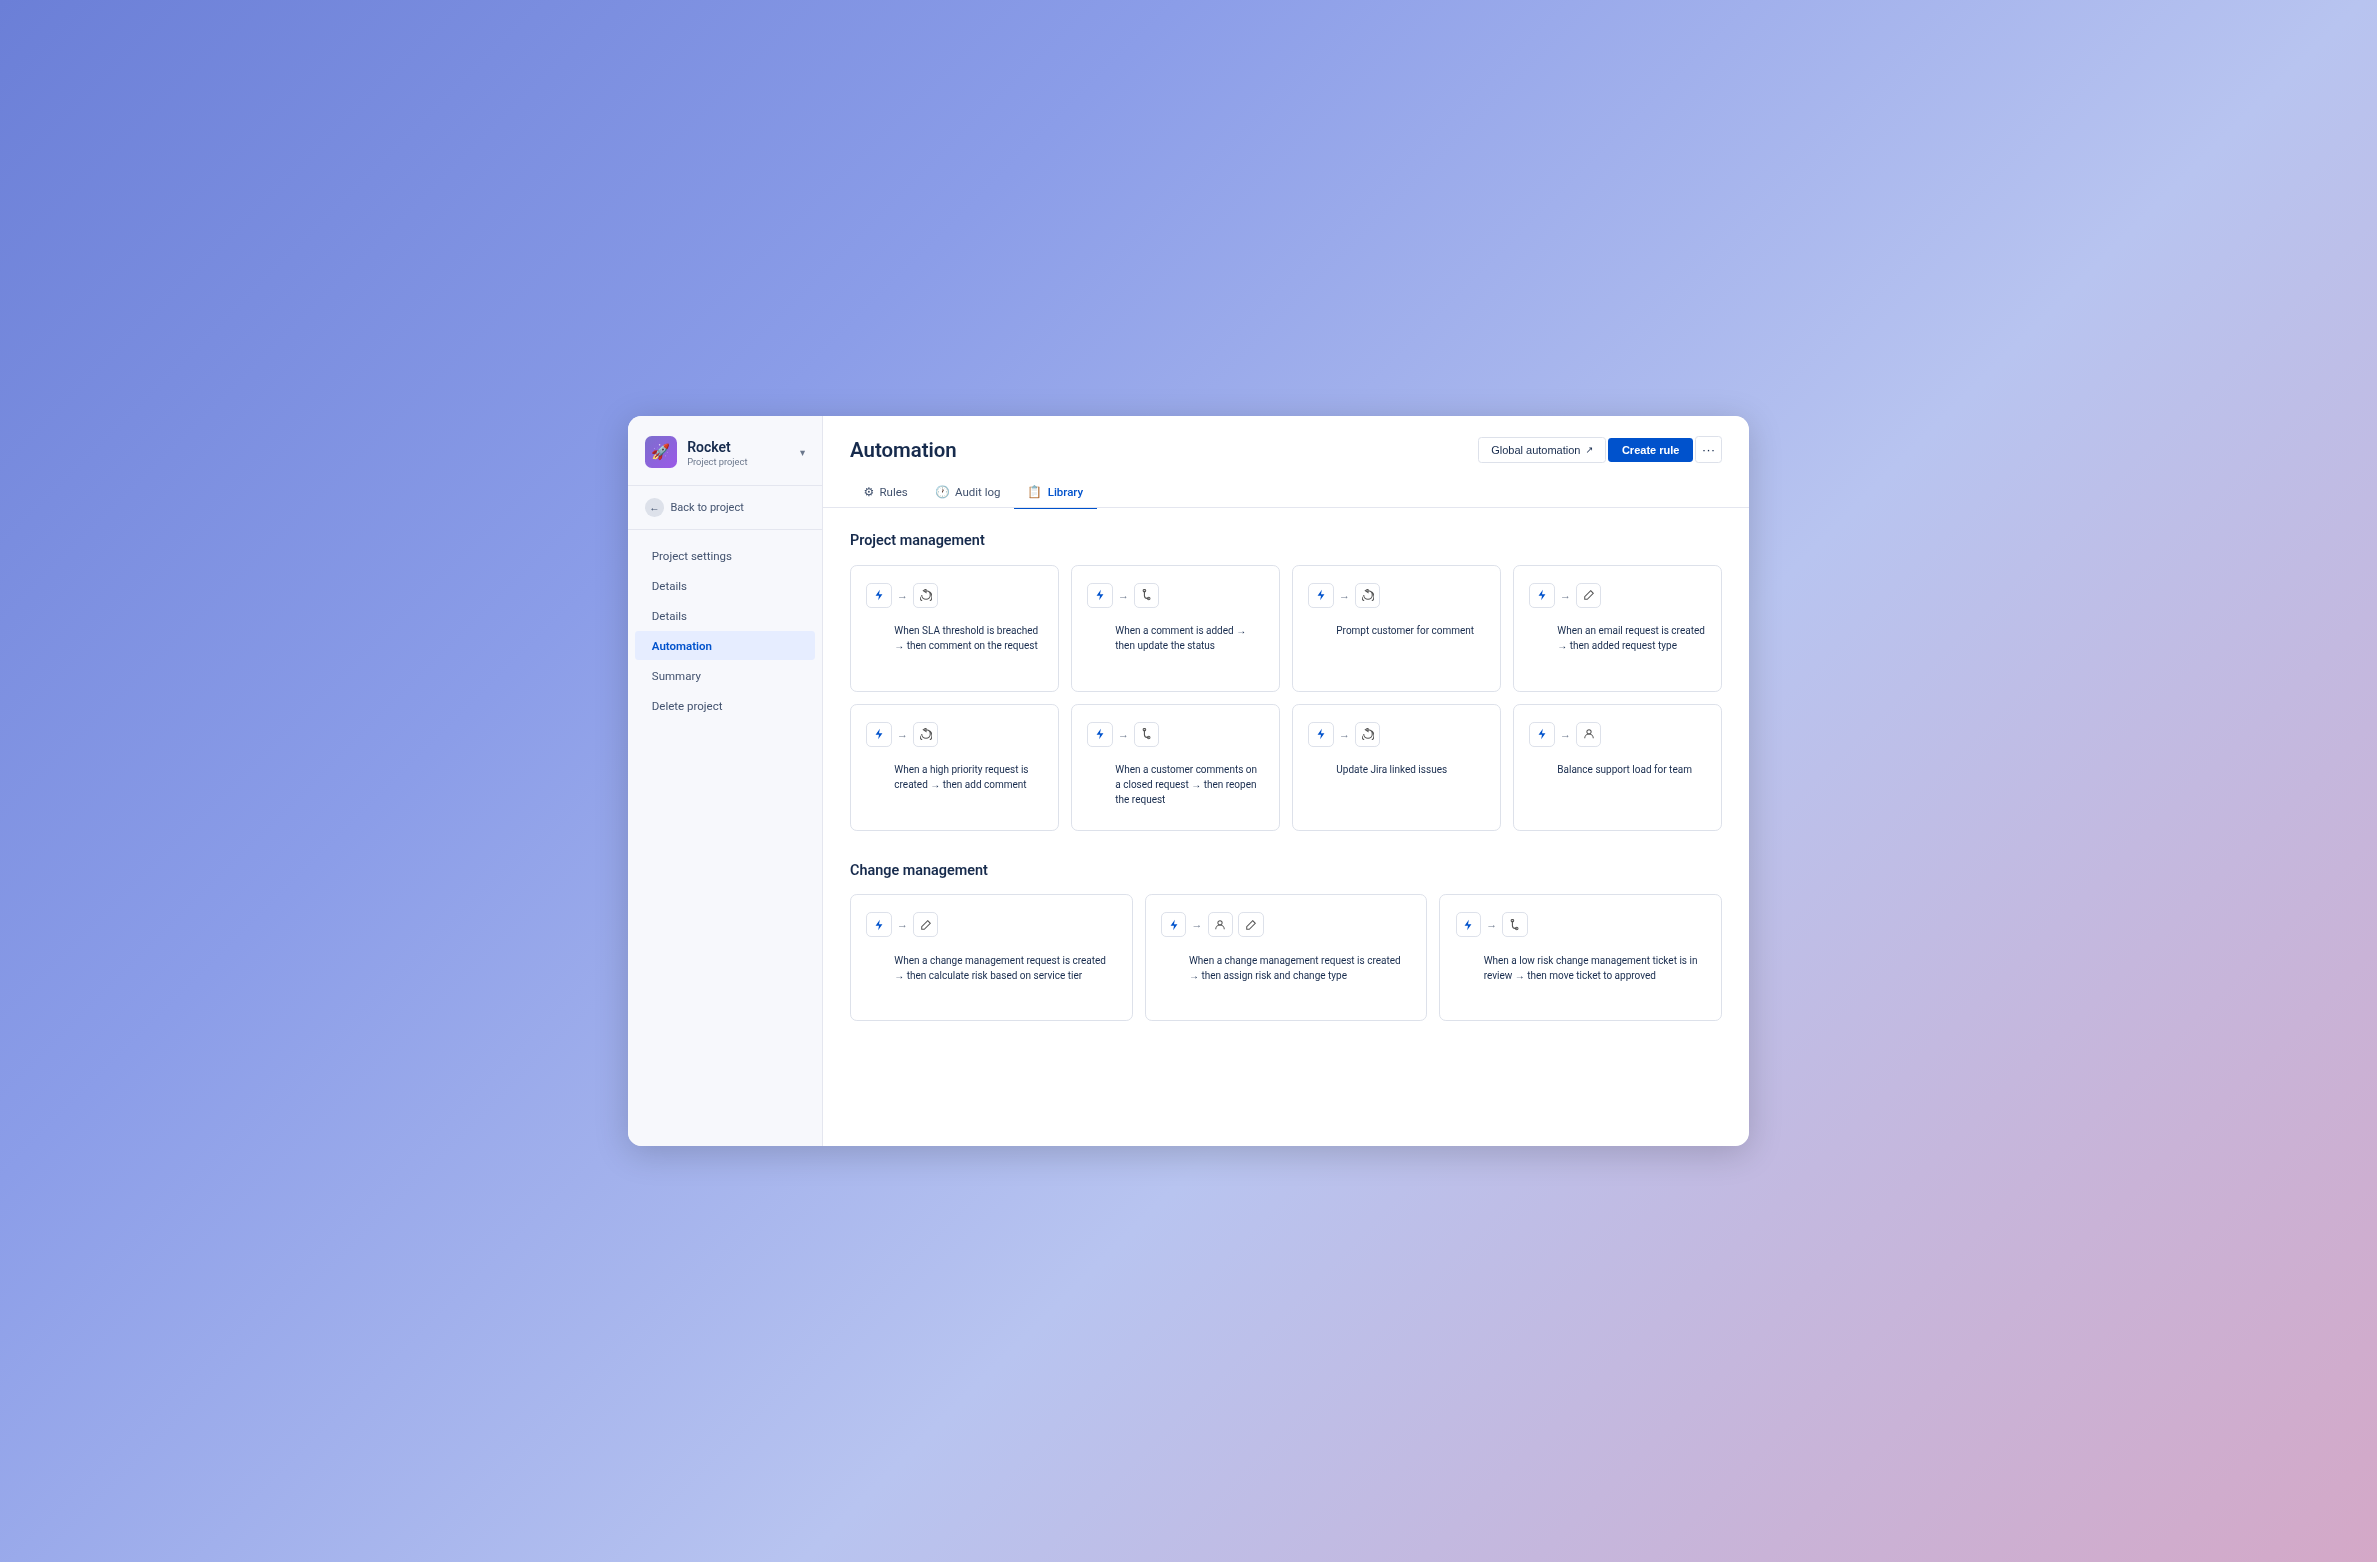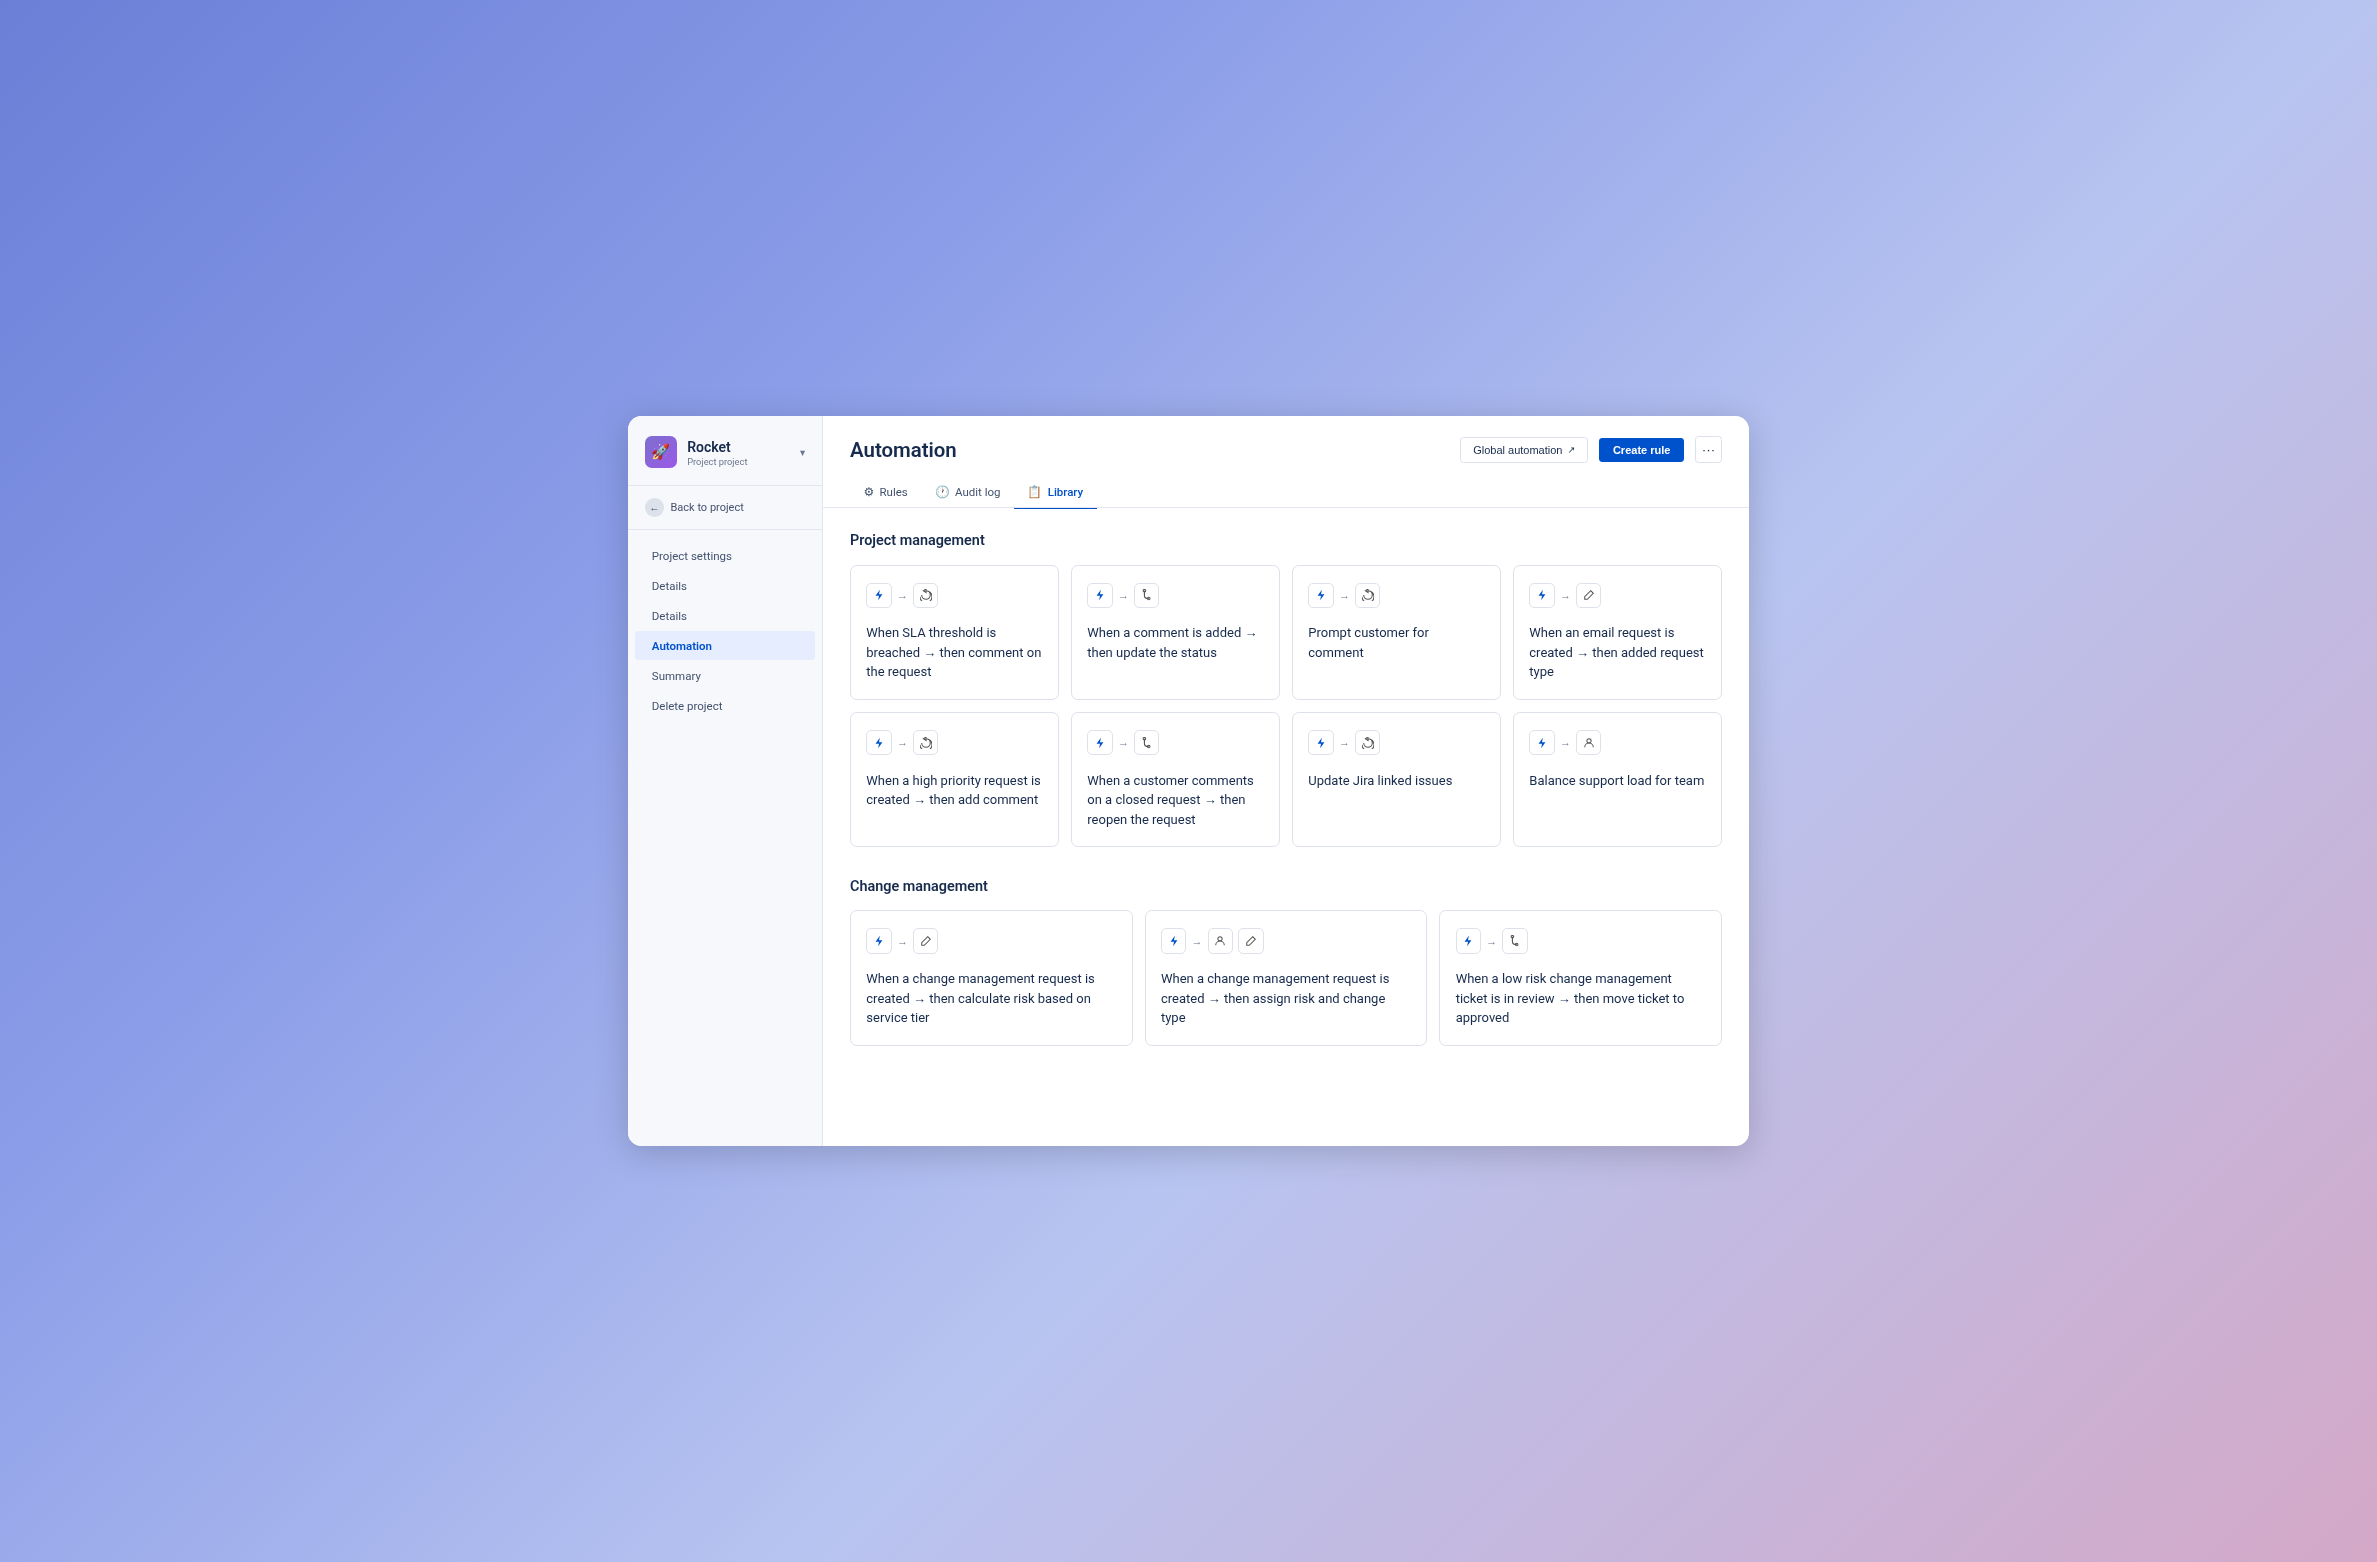--- a/index.html
+++ b/index.html
@@ -135,21 +135,21 @@
 
     .page-title {
       font-size: 20.4px;
       font-weight: 600;
       color: #172b4d;
     }
 
     .header-actions {
       display: flex;
       align-items: center;
-      gap: 11px;
+      gap: 2px;
     }
 
     .global-automation-btn {
       display: flex;
       align-items: center;
       gap: 5.1px;
       padding: 6px 12px;
       border: 0.8px solid #dde1ea;
       background: white;
       border-radius: 3.4px;
@@ -270,23 +270,24 @@
     .icon-box.trigger {
       color: #0052cc;
     }
 
     .arrow-connector {
       color: #6b778c;
       font-size: 11px;
     }
 
     .card-text {
-      font-size: 13px;
+      font-size: 10px;
       color: #172b4d;
       line-height: 1.5;
+      margin-left: 28px;
     }
 
     
     .cards-grid-3 {
       display: grid;
       grid-template-columns: repeat(3, 1fr);
       gap: 12px;
       margin-bottom: 31px;
     }
   </style>

